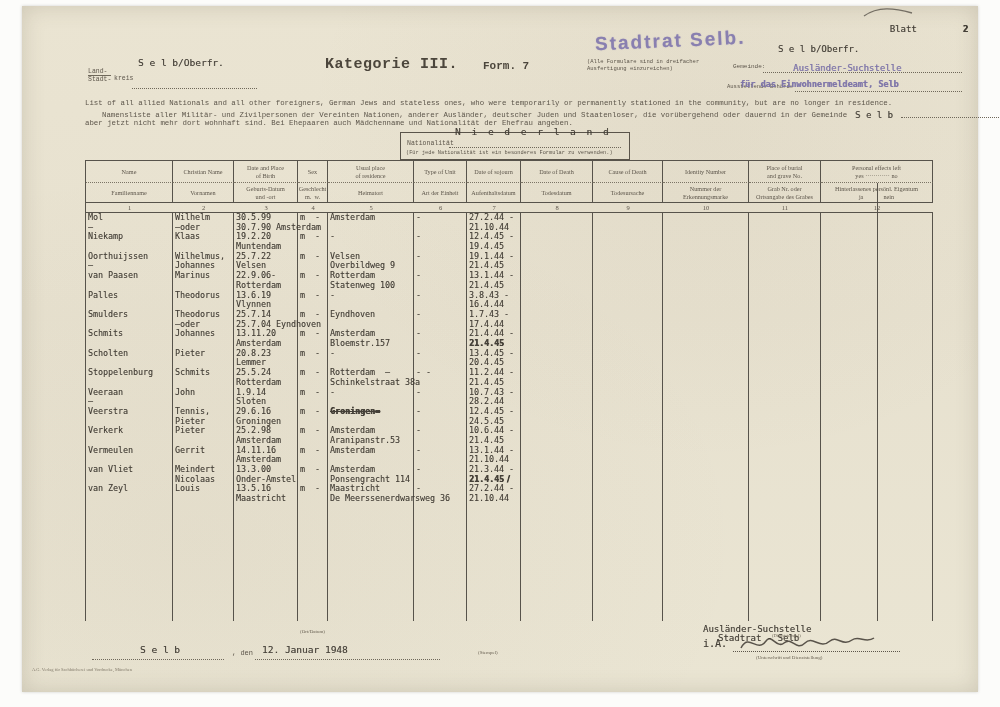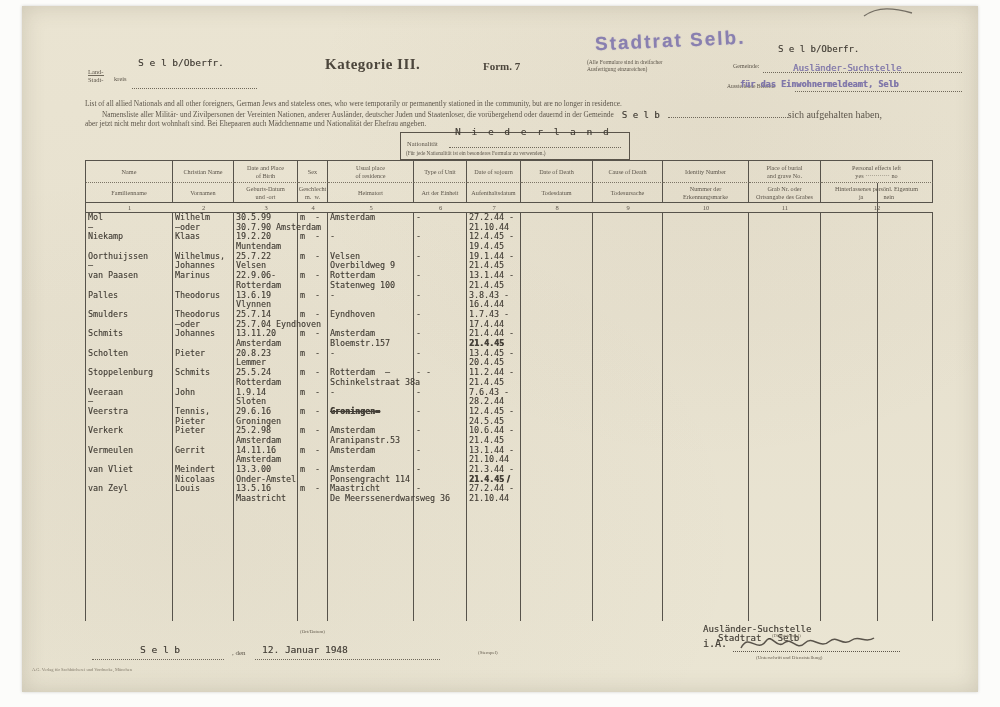--- a/index.html
+++ b/index.html
@@ -5,21 +5,21 @@
   html,body{margin:0;padding:0;background:#fcfcfa;}
   #page{position:relative;width:1000px;height:707px;overflow:hidden;
         font-family:"Liberation Serif",serif;}
   #sheet{position:absolute;left:22px;top:6px;width:956px;height:686px;
     background:
       radial-gradient(ellipse at 72% 18%, rgba(125,105,80,0.06), transparent 42%),
       radial-gradient(ellipse at 18% 78%, rgba(125,105,80,0.05), transparent 50%),
       linear-gradient(180deg,#eae4d2 0%,#e7e1cf 45%,#eae5d3 100%);
     box-shadow: inset 0 0 22px rgba(90,80,60,.20), 0 0 3px rgba(0,0,0,.18);}
   .abs{position:absolute;}
-  .lbl{font-family:Liberation Serif, serif;color:#5c554a;}
+  .lbl{font-family:Liberation Mono, monospace;color:#5c554a;}
   .tiny{font-size:5px;line-height:5.5px;color:#6b6355;}
   .typed{font-family:"DejaVu Sans Mono",monospace;color:#443f37;
          text-shadow:0.3px 0 0 rgba(60,55,48,.45);white-space:pre;}
   .typed-purple{font-family:"DejaVu Sans Mono",monospace;color:#7f76a9;
          text-shadow:0.5px 0 0 rgba(127,118,169,.7);white-space:pre;}
   .stamp{font-family:"Liberation Sans",sans-serif;font-weight:bold;
          color:rgba(128,118,173,.82);letter-spacing:2px;
          text-shadow:0 0 1px rgba(128,118,173,.55);}
   .dots{border-bottom:1px dotted #6f685a;height:1px;}
   
@@ -45,20 +45,23 @@
 </style>
 </head>
 <body>
 
 <div id="page">
   <div id="sheet"></div>
 
   <svg class="abs" style="left:860px;top:4px;" width="60" height="16">
     <path d="M4 12 C 18 2, 34 4, 52 9" stroke="#3a362f" stroke-width="1.3" fill="none" opacity="0.65"></path>
   </svg>
+  <div class="abs typed" style="left:868px;top:14px;font-size:9px;">
+    <span>Blatt</span><span style="display:inline-block;width:46px;"></span><span class="b">2</span>
+  </div>
 
   <div class="abs stamp" style="left:595px;top:30px;font-size:19px;transform:rotate(-2.5deg);">Stadtrat Selb.</div>
 
   <div class="abs typed" style="left:138px;top:57px;font-size:9.5px;">S e l b/Oberfr.</div>
   <div class="abs" style="left:88px;top:68px;">
     <div class="lbl" style="font-size:6.5px;">Land-</div>
     <div class="lbl" style="font-size:6.5px;border-top:1px solid #6f685a;">Stadt-</div>
   </div>
   <div class="abs lbl" style="left:114px;top:75px;font-size:6.5px;">kreis</div>
   <div class="abs dots" style="left:132px;top:87px;width:125px;"></div>
@@ -296,21 +299,21 @@
       <div class="td"></div>
       <div class="td"></div>
       <div class="td"></div>
       <div class="td"></div>
       <div class="td"><div>Veeraan</div><div>—</div></div>
       <div class="td"><div>John</div></div>
       <div class="td"><div>1.9.14</div><div>Sloten</div></div>
       <div class="td"><div>m  -</div></div>
       <div class="td"><div>-</div></div>
       <div class="td"><div>-</div></div>
-      <div class="td"><div>7.6.43 -</div><div>28.2.44</div></div>
+      <div class="td"><div>10.7.43 -</div><div>28.2.44</div></div>
       <div class="td"></div>
       <div class="td"></div>
       <div class="td"></div>
       <div class="td"></div>
       <div class="td"></div>
       <div class="td"><div>Veerstra</div></div>
       <div class="td"><div>Tennis,</div><div>Pieter</div></div>
       <div class="td"><div>29.6.16</div><div>Groningen</div></div>
       <div class="td"><div>m  -</div></div>
       <div class="td"><div class="b strike">Groningen=</div></div>

